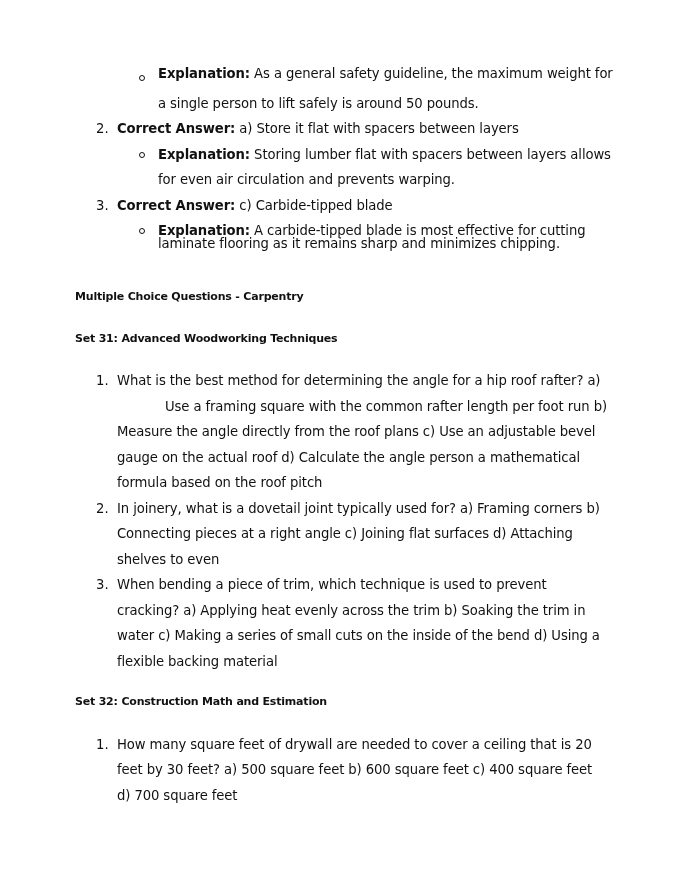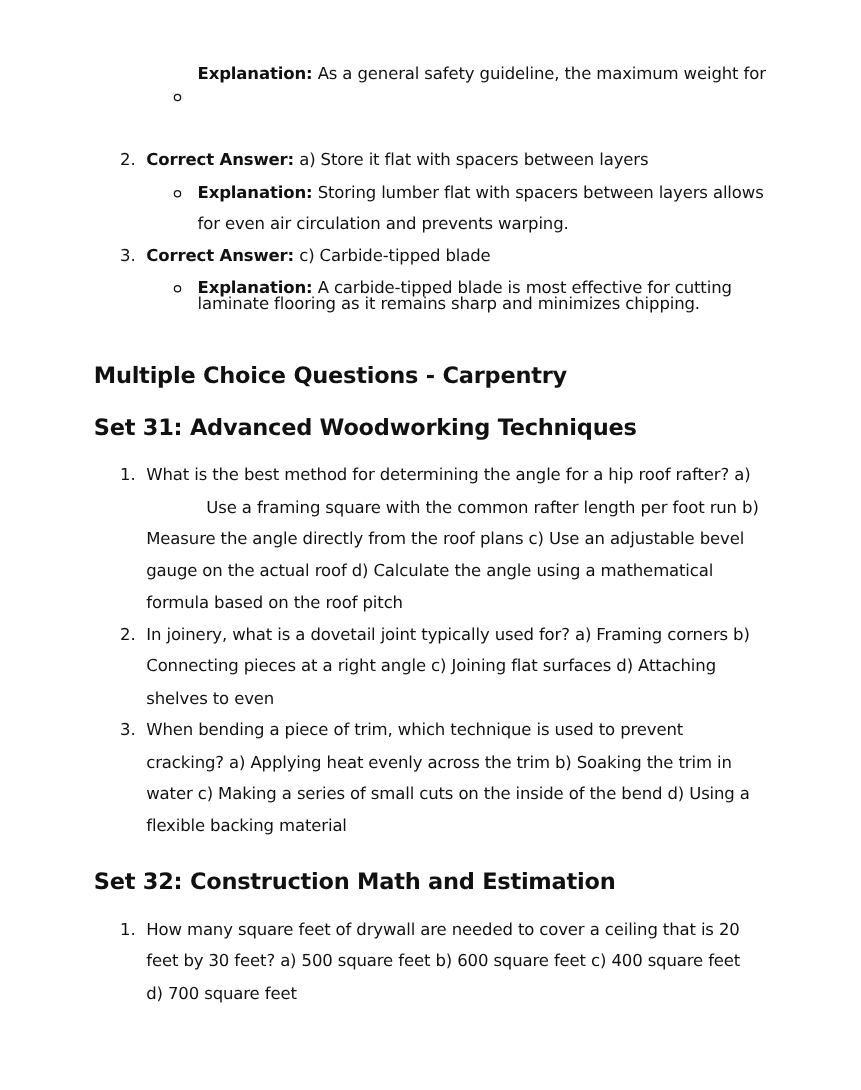--- a/index.html
+++ b/index.html
@@ -5,29 +5,30 @@
   html, body { margin: 0; padding: 0; background: #ffffff; }
   body {
     width: 689px; height: 872px; overflow: hidden; position: relative;
     font-family: "DejaVu Sans", sans-serif; color: #111111;
   }
   .page { position: absolute; left: 0; top: 0; width: 689px; height: 872px; }
   .line { position: absolute; font-size: 13.2px; white-space: nowrap; letter-spacing: -0.1px; }
   .b { font-weight: bold; }
   .num { position: absolute; font-size: 13.2px; }
   .bullet { position: absolute; width: 4px; height: 4px; border: 1.2px solid #111; border-radius: 50%; }
-  .heading { position: absolute; font-size: 18px; font-weight: bold; white-space: nowrap; letter-spacing: -0.2px; }
+  .heading { position: absolute; font-size: 11px; font-weight: bold; white-space: nowrap; letter-spacing: -0.2px; }
 </style>
 </head>
 <body>
 
 <div class="page">
 
   <span class="bullet" style="left:139px; top:75px;"></span>
-  <div class="line" style="left:158px; top:52px;"><span class="b">Explanation:</span> <span>As a general safety guideline, the maximum weight for</span></div>
+  <div class="line" style="left:158px; top:66px;"><span class="b">Explanation:</span> <span>As a general safety guideline, the maximum weight for</span></div>
+  <div class="line" style="left:158px; top:96px;">a single person to lift safely is around 50 pounds.</div>
 
   <div class="num" style="left:96px; top:121px;">2.</div>
   <div class="line" style="left:117px; top:121px;"><span class="b">Correct Answer:</span> <span>a) Store it flat with spacers between layers</span></div>
   <span class="bullet" style="left:139px; top:152px;"></span>
   <div class="line" style="left:158px; top:147px;"><span class="b">Explanation:</span> <span>Storing lumber flat with spacers between layers allows</span></div>
   <div class="line" style="left:158px; top:172px;">for even air circulation and prevents warping.</div>
 
   <div class="num" style="left:96px; top:198px;">3.</div>
   <div class="line" style="left:117px; top:198px;"><span class="b">Correct Answer:</span> <span>c) Carbide-tipped blade</span></div>
   <span class="bullet" style="left:139px; top:228px;"></span>
@@ -35,21 +36,21 @@
   <div class="line" style="left:158px; top:236px;">laminate flooring as it remains sharp and minimizes chipping.</div>
 
   <div class="heading" style="left:75px; top:290px;">Multiple Choice Questions - Carpentry</div>
 
   <div class="heading" style="left:75px; top:332px;">Set 31: Advanced Woodworking Techniques</div>
 
   <div class="num" style="left:96px; top:373px;">1.</div>
   <div class="line" style="left:117px; top:373px;">What is the best method for determining the angle for a hip roof rafter? a)</div>
   <div class="line" style="left:117px; top:399px;margin-left:48px;">Use a framing square with the common rafter length per foot run b)</div>
   <div class="line" style="left:117px; top:424px;">Measure the angle directly from the roof plans c) Use an adjustable bevel</div>
-  <div class="line" style="left:117px; top:450px;">gauge on the actual roof d) Calculate the angle using a mathematical</div>
+  <div class="line" style="left:117px; top:450px;">gauge on the actual roof d) Calculate the angle person a mathematical</div>
   <div class="line" style="left:117px; top:475px;">formula based on the roof pitch</div>
 
   <div class="num" style="left:96px; top:501px;">2.</div>
   <div class="line" style="left:117px; top:501px;">In joinery, what is a dovetail joint typically used for? a) Framing corners b)</div>
   <div class="line" style="left:117px; top:526px;">Connecting pieces at a right angle c) Joining flat surfaces d) Attaching</div>
   <div class="line" style="left:117px; top:552px;">shelves to even</div>
 
   <div class="num" style="left:96px; top:577px;">3.</div>
   <div class="line" style="left:117px; top:577px;">When bending a piece of trim, which technique is used to prevent</div>
   <div class="line" style="left:117px; top:603px;">cracking? a) Applying heat evenly across the trim b) Soaking the trim in</div>

